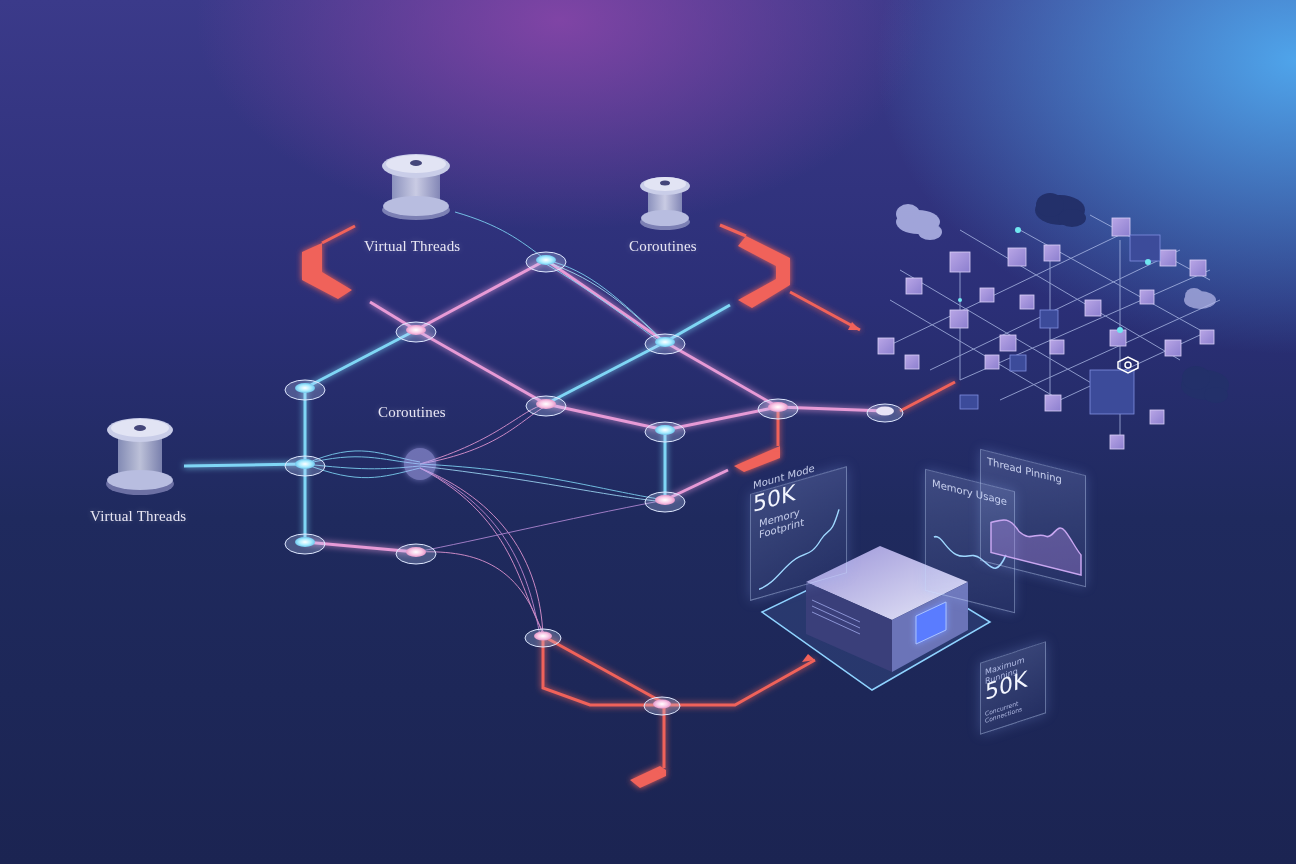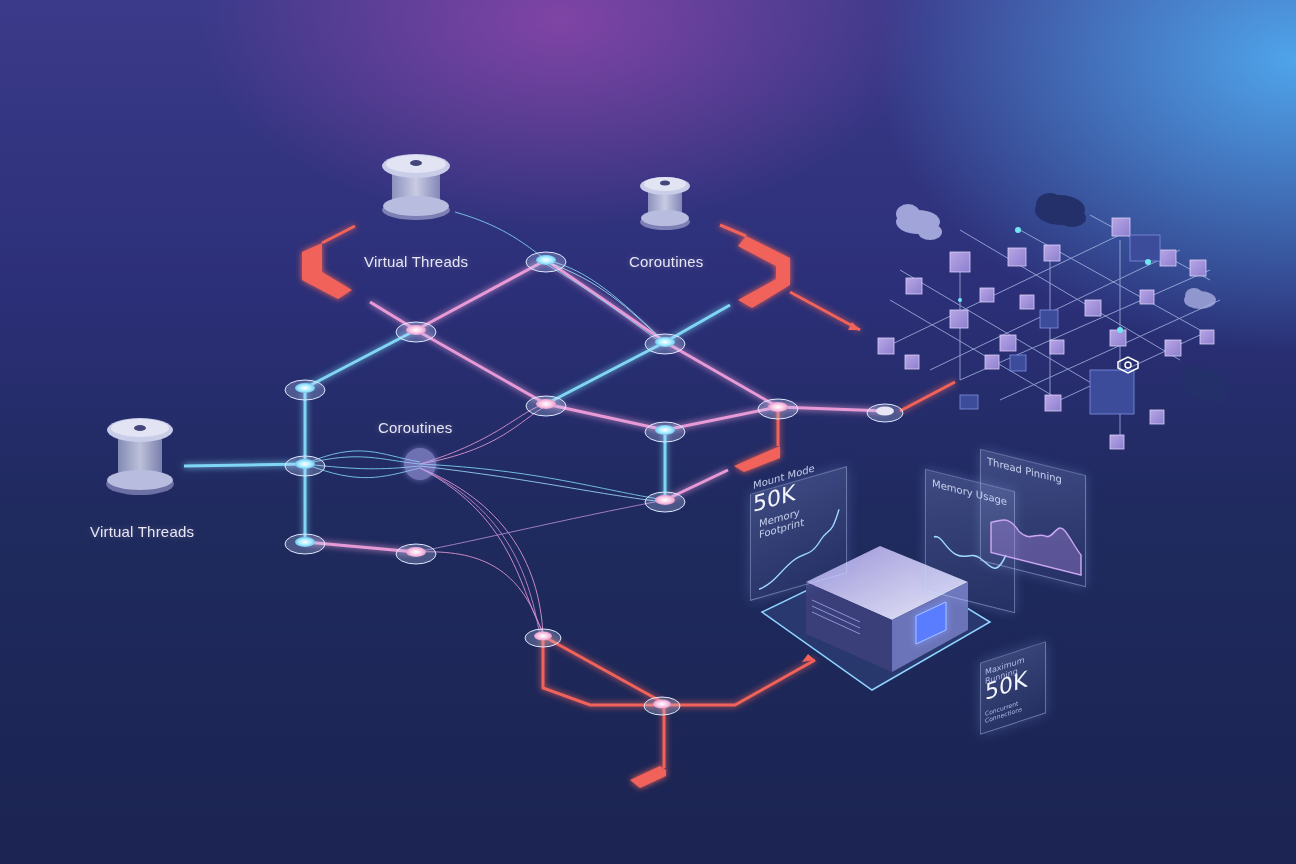--- a/index.html
+++ b/index.html
@@ -7,22 +7,21 @@
     width: 1296px; height: 864px; overflow: hidden; position: relative;
     font-family: "DejaVu Sans", sans-serif;
     background:
       radial-gradient(ellipse 520px 300px at 560px 20px, rgba(140,70,170,0.85), rgba(140,70,170,0) 70%),
       radial-gradient(ellipse 600px 420px at 1296px 60px, rgba(80,170,240,0.95), rgba(80,170,240,0) 70%),
       linear-gradient(180deg, #3b3a8a 0%, #2b2f77 35%, #1f2a5e 60%, #1b2452 100%);
   }
   .label {
     position: absolute; color: #e8e6f4; font-size: 15px; letter-spacing: 0.2px;
     text-shadow: 0 0 6px rgba(255,255,255,0.25);
-    font-family: Liberation Sans, sans-serif;
-    margin-top: 15px;
+    font-family: Liberation Serif, serif;
   }
   svg.scene { position: absolute; left: 0; top: 0; }
   .glass-panel {
     position: absolute;
     background: linear-gradient(160deg, rgba(180,200,255,0.20), rgba(120,140,220,0.08));
     border: 1px solid rgba(200,220,255,0.35);
     box-shadow: 0 0 12px rgba(150,180,255,0.25);
   }
   .panel-title { position:absolute; color:#dfe6ff; font-size:10px; opacity:0.85; }
   .panel-big { position:absolute; color:#f3f6ff; font-size:22px; }

